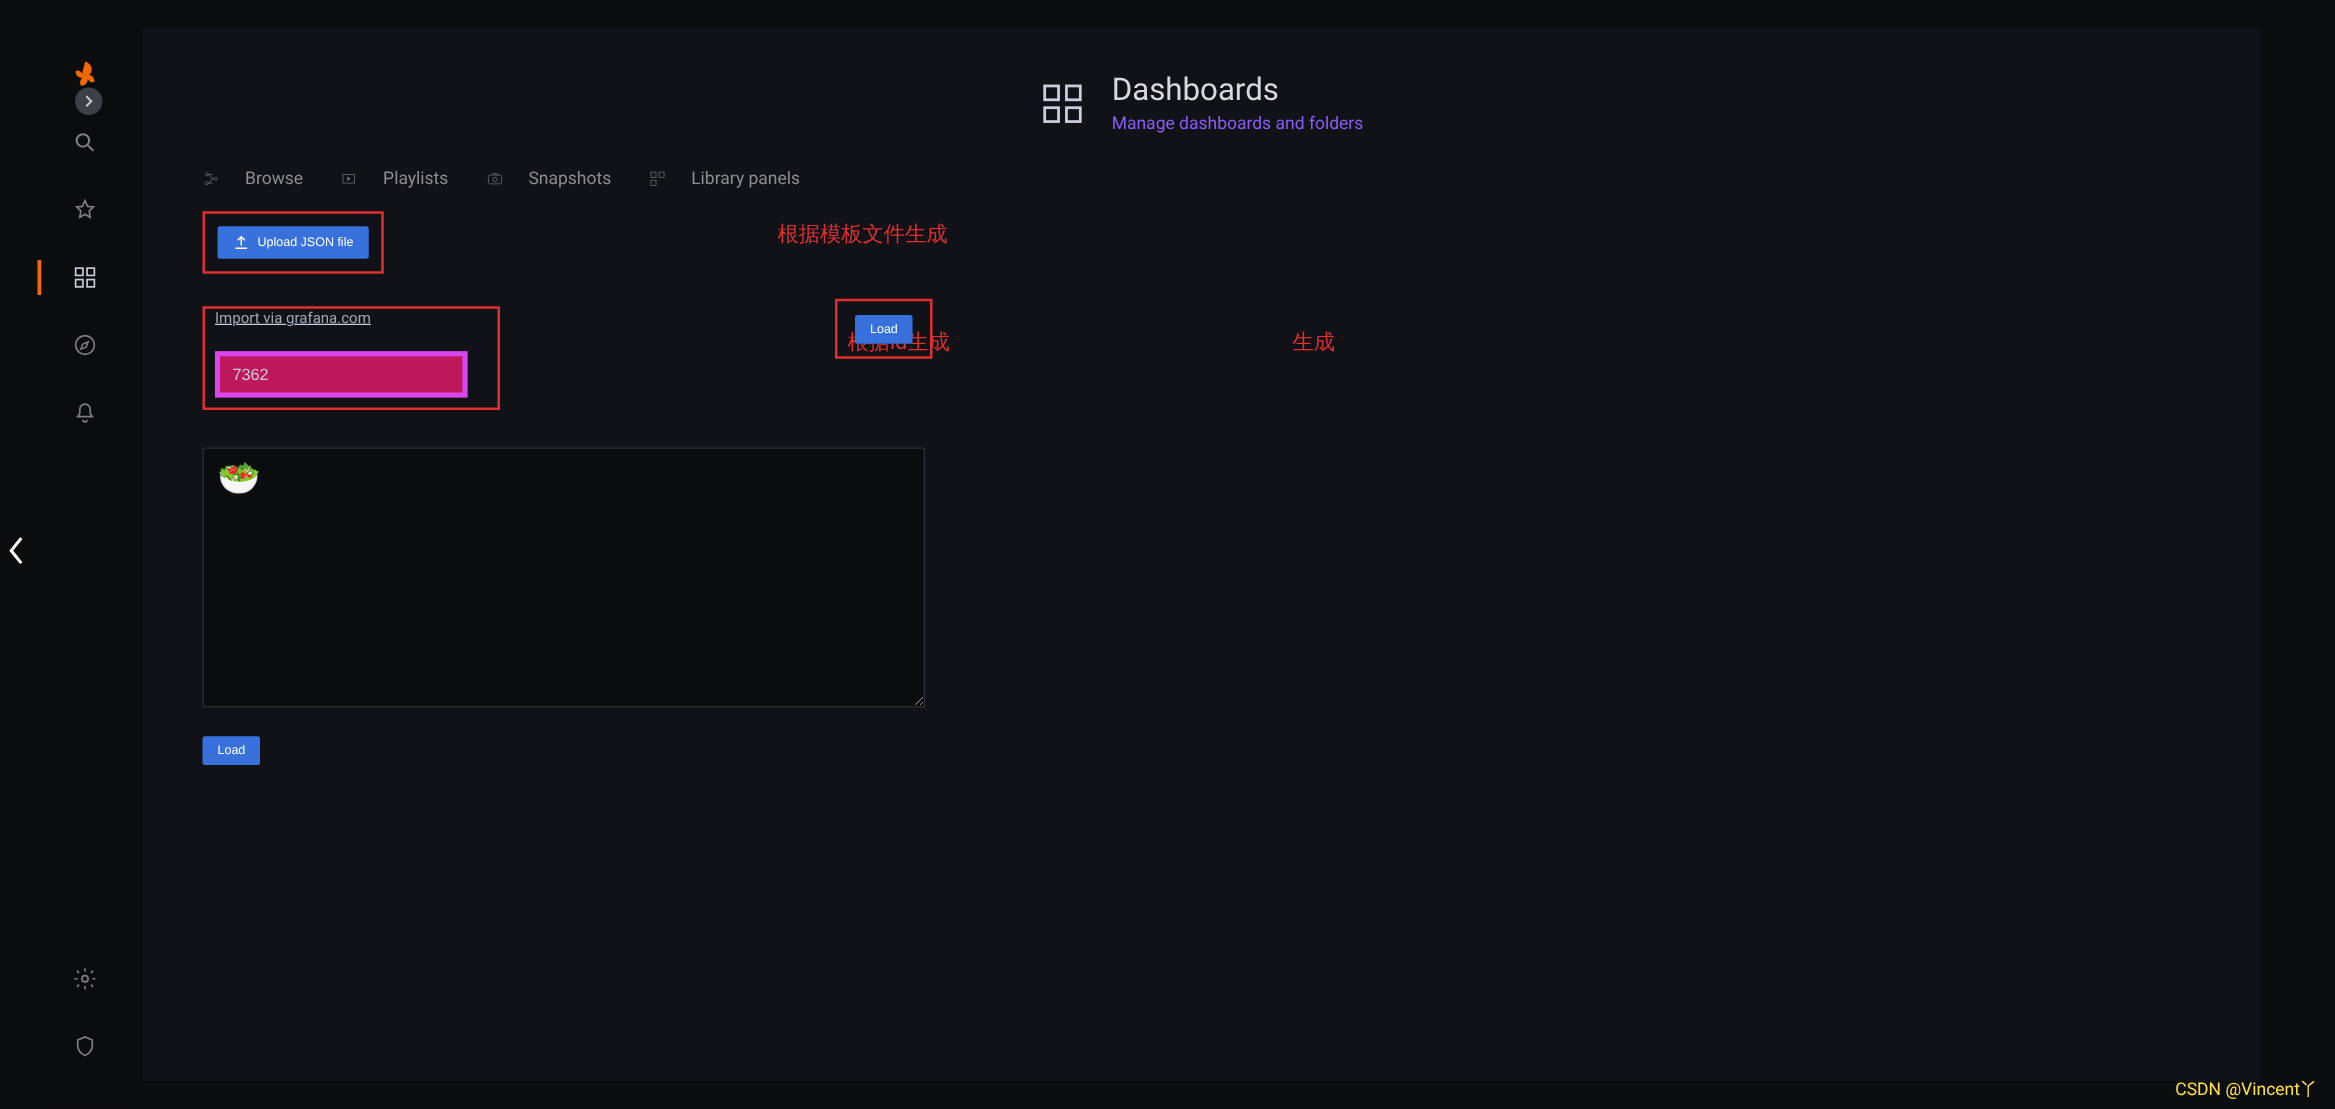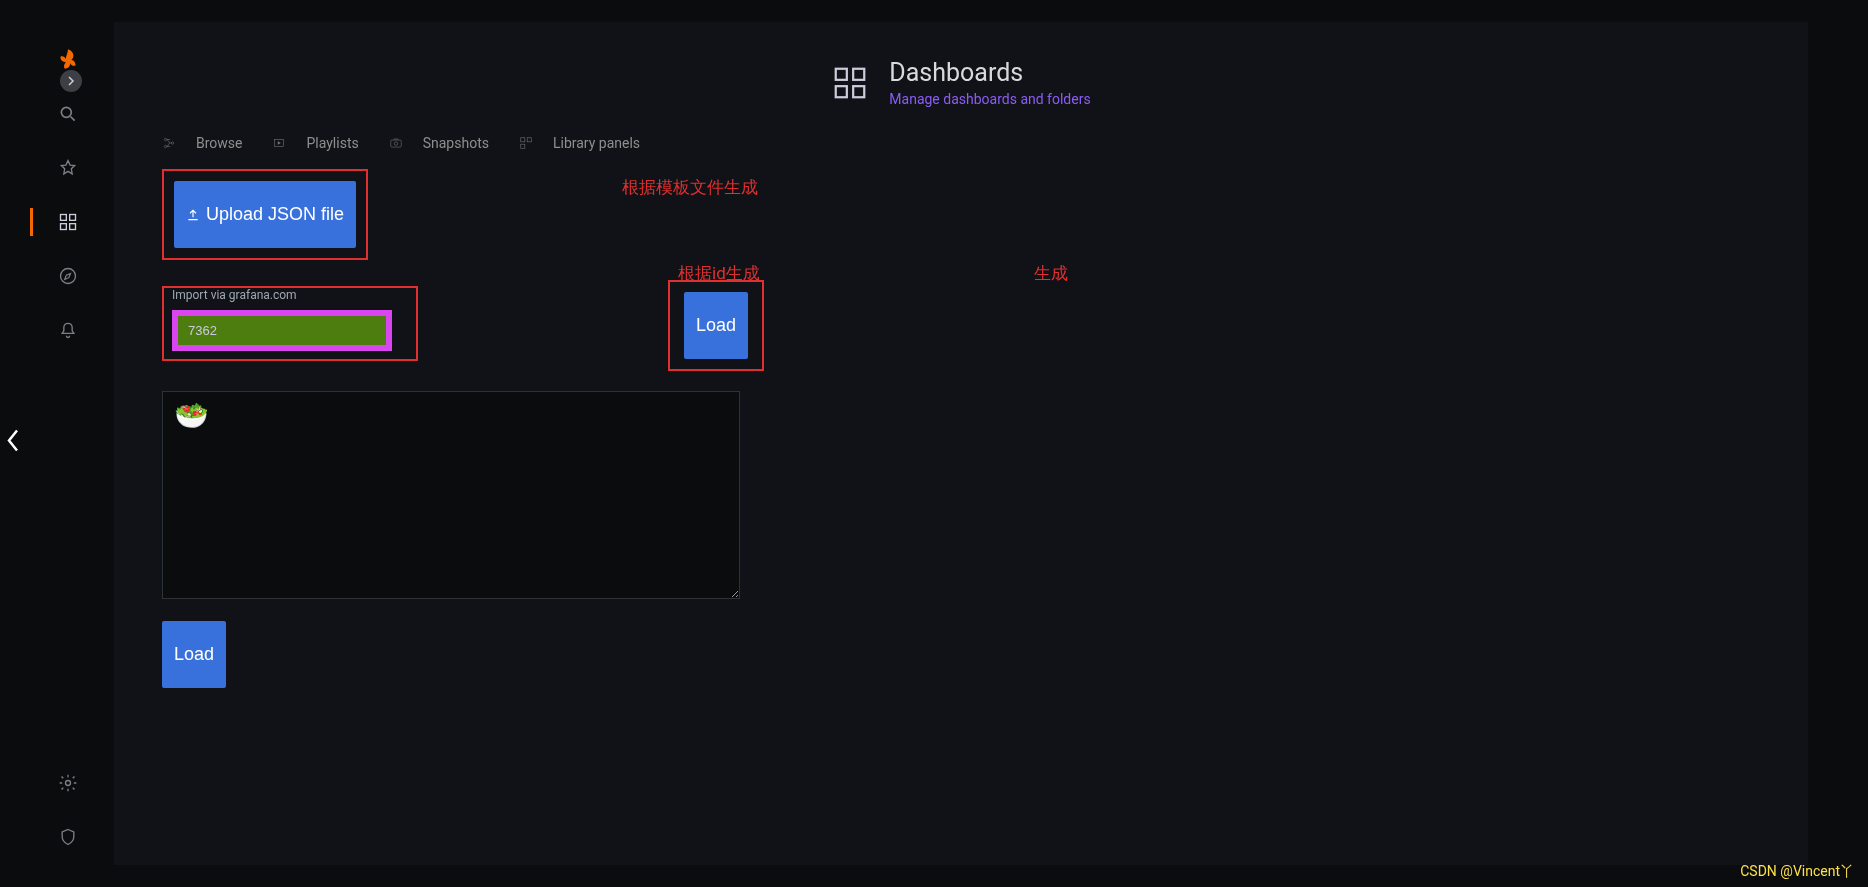--- a/index.html
+++ b/index.html
@@ -92,22 +92,22 @@
 .upload-box {
   border: 2px solid #e02f2f;
   padding: 10px 10px;
   display: inline-block;
   margin-bottom: 26px;
 }
 .btn {
   background: #3871dc;
   color: #fff;
   border: none;
-  padding: 23px 12px;
-  font-size: 18px;
+  padding: 6px 12px;
+  font-size: 10px;
   border-radius: 2px;
   cursor: pointer;
   display: inline-flex;
   align-items: center;
   gap: 6px;
 }
 .annot {
   position: absolute;
   color: #e02f2f;
   font-size: 17px;
@@ -117,31 +117,32 @@
 .annot.a3 { left: 920px; top: 105px; }
 .label { font-size: 12px; color: #9fa7b3; margin-bottom: 6px; display: block; }
 .row-grafana {
   display: flex; align-items: stretch; gap: 0;
   position: relative;
   margin-bottom: 30px;
 }
 .id-box {
   border: 2px solid #e02f2f;
   padding: 0 24px 8px 8px;
-  width: 256px;
+  width: 238px;
   display: inline-block;
+  text-decoration: underline;
 }
 .id-input {
   width: 100%;
-  background: #4d7c0f;
-  border: 6px solid #d946ef;
+  background: #be185d;
+  border: 4px solid #d946ef;
   color: #ccccdc;
   padding: 7px 10px;
   font-size: 13px;
-  margin-top: 2px;
+  margin-top: 14px;
 }
 .load-box {
   border: 2px solid #e02f2f;
   padding: 10px 14px;
   position: absolute;
   left: 506px;
   top: -6px;
 }
 .json-block { margin-bottom: 18px; }
 .textarea {

